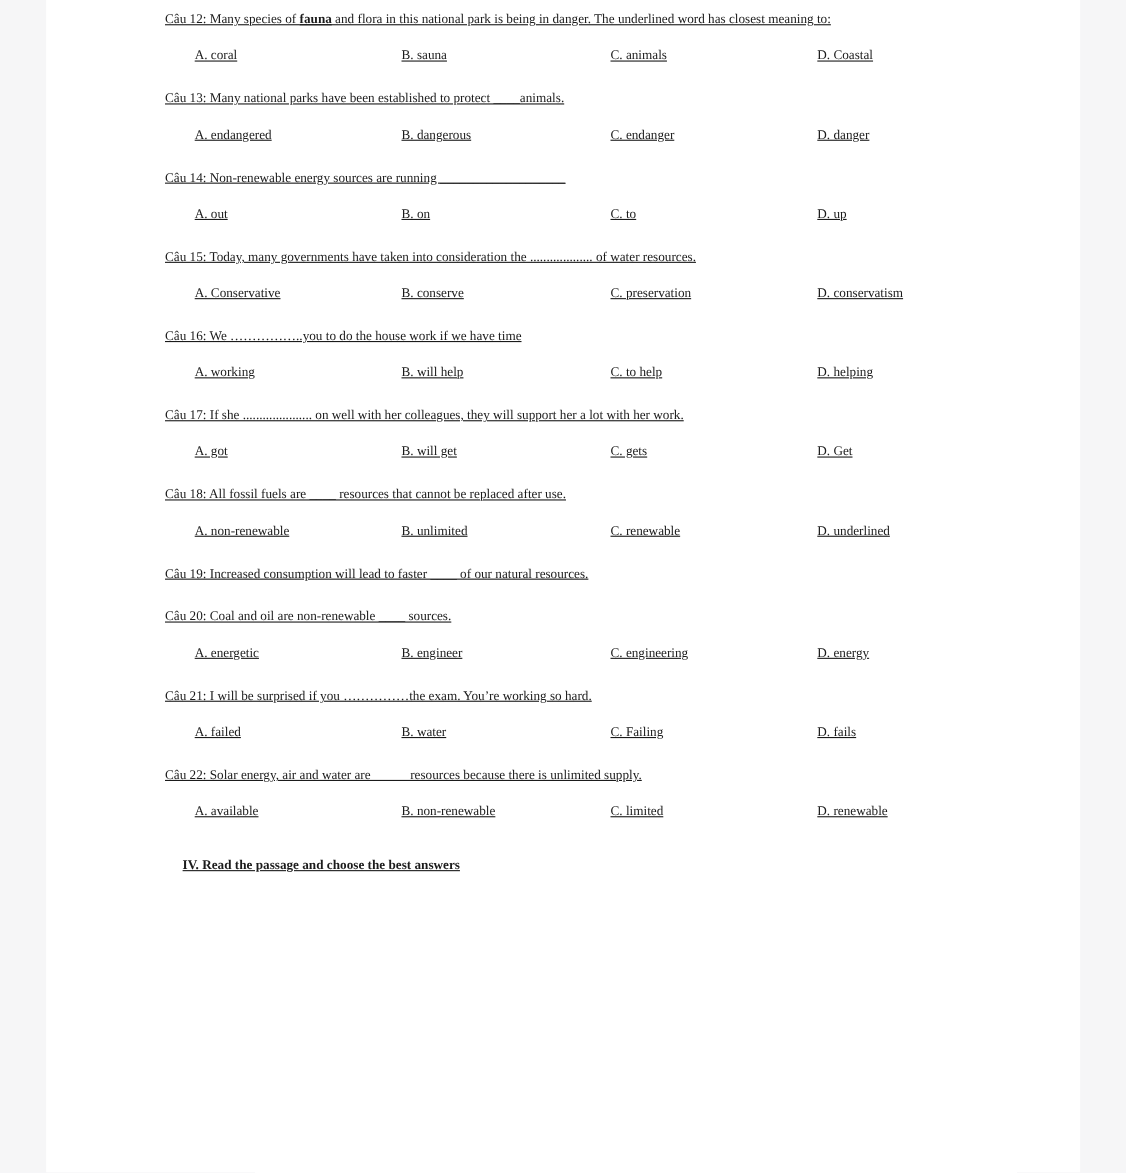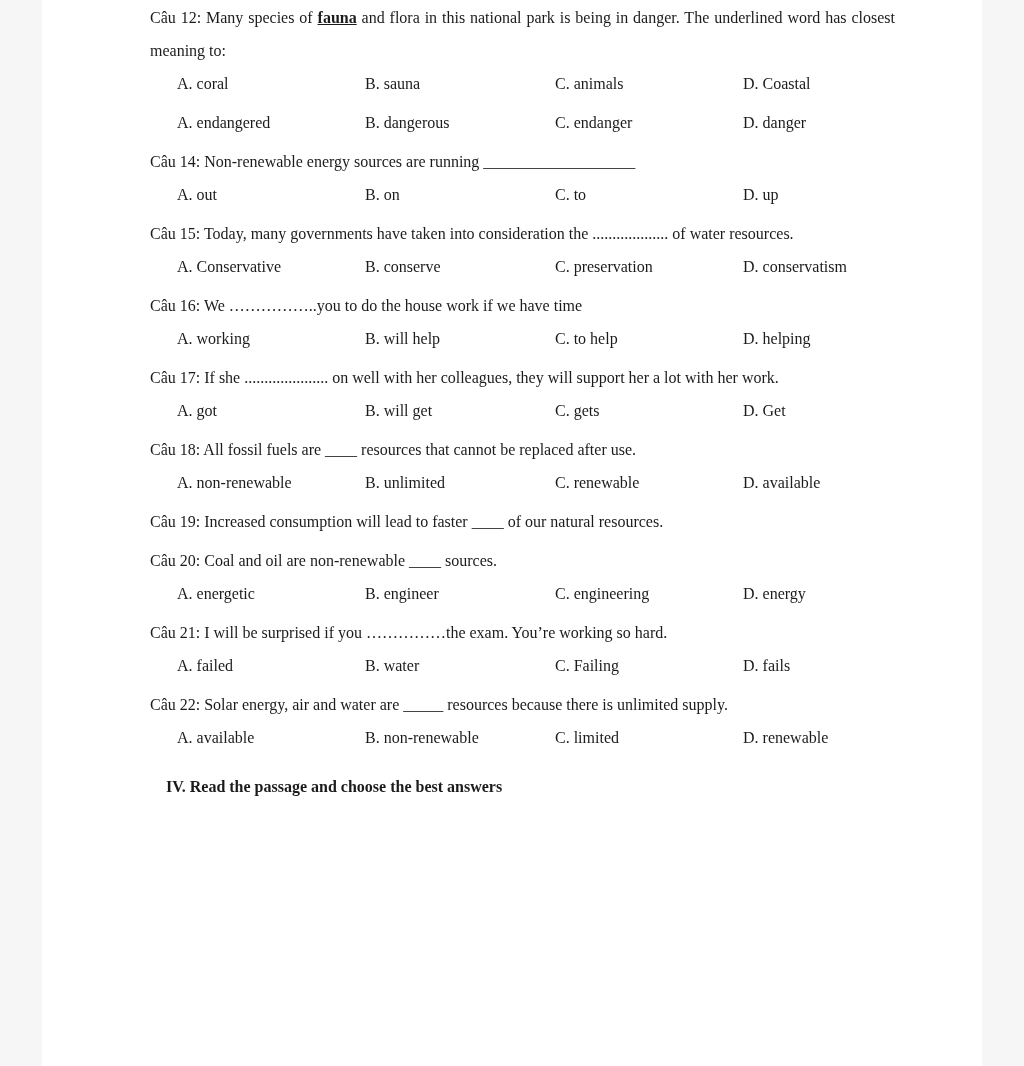--- a/index.html
+++ b/index.html
@@ -21,21 +21,22 @@
     position: absolute;
     left: 42px;
     top: 0;
     width: 940px;
     height: 1066px;
     background: #ffffff;
   }
   .content {
     padding: 1px 87px 0 108px; 
     color: #1b1b1b;
-    font-size: 16px;
+    font-size: 12px;
+    text-decoration: underline;
   }
   .question-block {
     margin: 0 0 6px 0;
   }
   .qtext {
     margin: 0;
     line-height: 33px;
     text-align: justify;
   }
   .seg.emph {
@@ -67,20 +68,21 @@
     <p class="qtext"><span class="seg">Câu 12: Many species of </span><span class="seg emph">fauna</span><span class="seg"> and flora in this national park is being in danger. The underlined word has closest meaning to:</span></p>
     <div class="options">
       <span class="opt">A. coral</span>
       <span class="opt">B. sauna</span>
       <span class="opt">C. animals</span>
       <span class="opt">D. Coastal</span>
     </div>
   </div>
 
   <div class="question-block">
+    <p class="qtext"><span class="seg">Câu 13: Many national parks have been established to protect ____animals.</span></p>
     <div class="options">
       <span class="opt">A. endangered</span>
       <span class="opt">B. dangerous</span>
       <span class="opt">C. endanger</span>
       <span class="opt">D. danger</span>
     </div>
   </div>
 
   <div class="question-block">
     <p class="qtext"><span class="seg">Câu 14: Non-renewable energy sources are running ___________________</span></p>
@@ -121,21 +123,21 @@
       <span class="opt">D. Get</span>
     </div>
   </div>
 
   <div class="question-block">
     <p class="qtext"><span class="seg">Câu 18: All fossil fuels are ____ resources that cannot be replaced after use.</span></p>
     <div class="options">
       <span class="opt">A. non-renewable</span>
       <span class="opt">B. unlimited</span>
       <span class="opt">C. renewable</span>
-      <span class="opt">D. available</span>
+      <span class="opt">D. underlined</span>
     </div>
   </div>
 
   <div class="question-block">
     <p class="qtext"><span class="seg">Câu 19: Increased consumption will lead to faster ____ of our natural resources.</span></p>
   </div>
 
   <div class="question-block">
     <p class="qtext"><span class="seg">Câu 20: Coal and oil are non-renewable ____ sources.</span></p>
     <div class="options">

